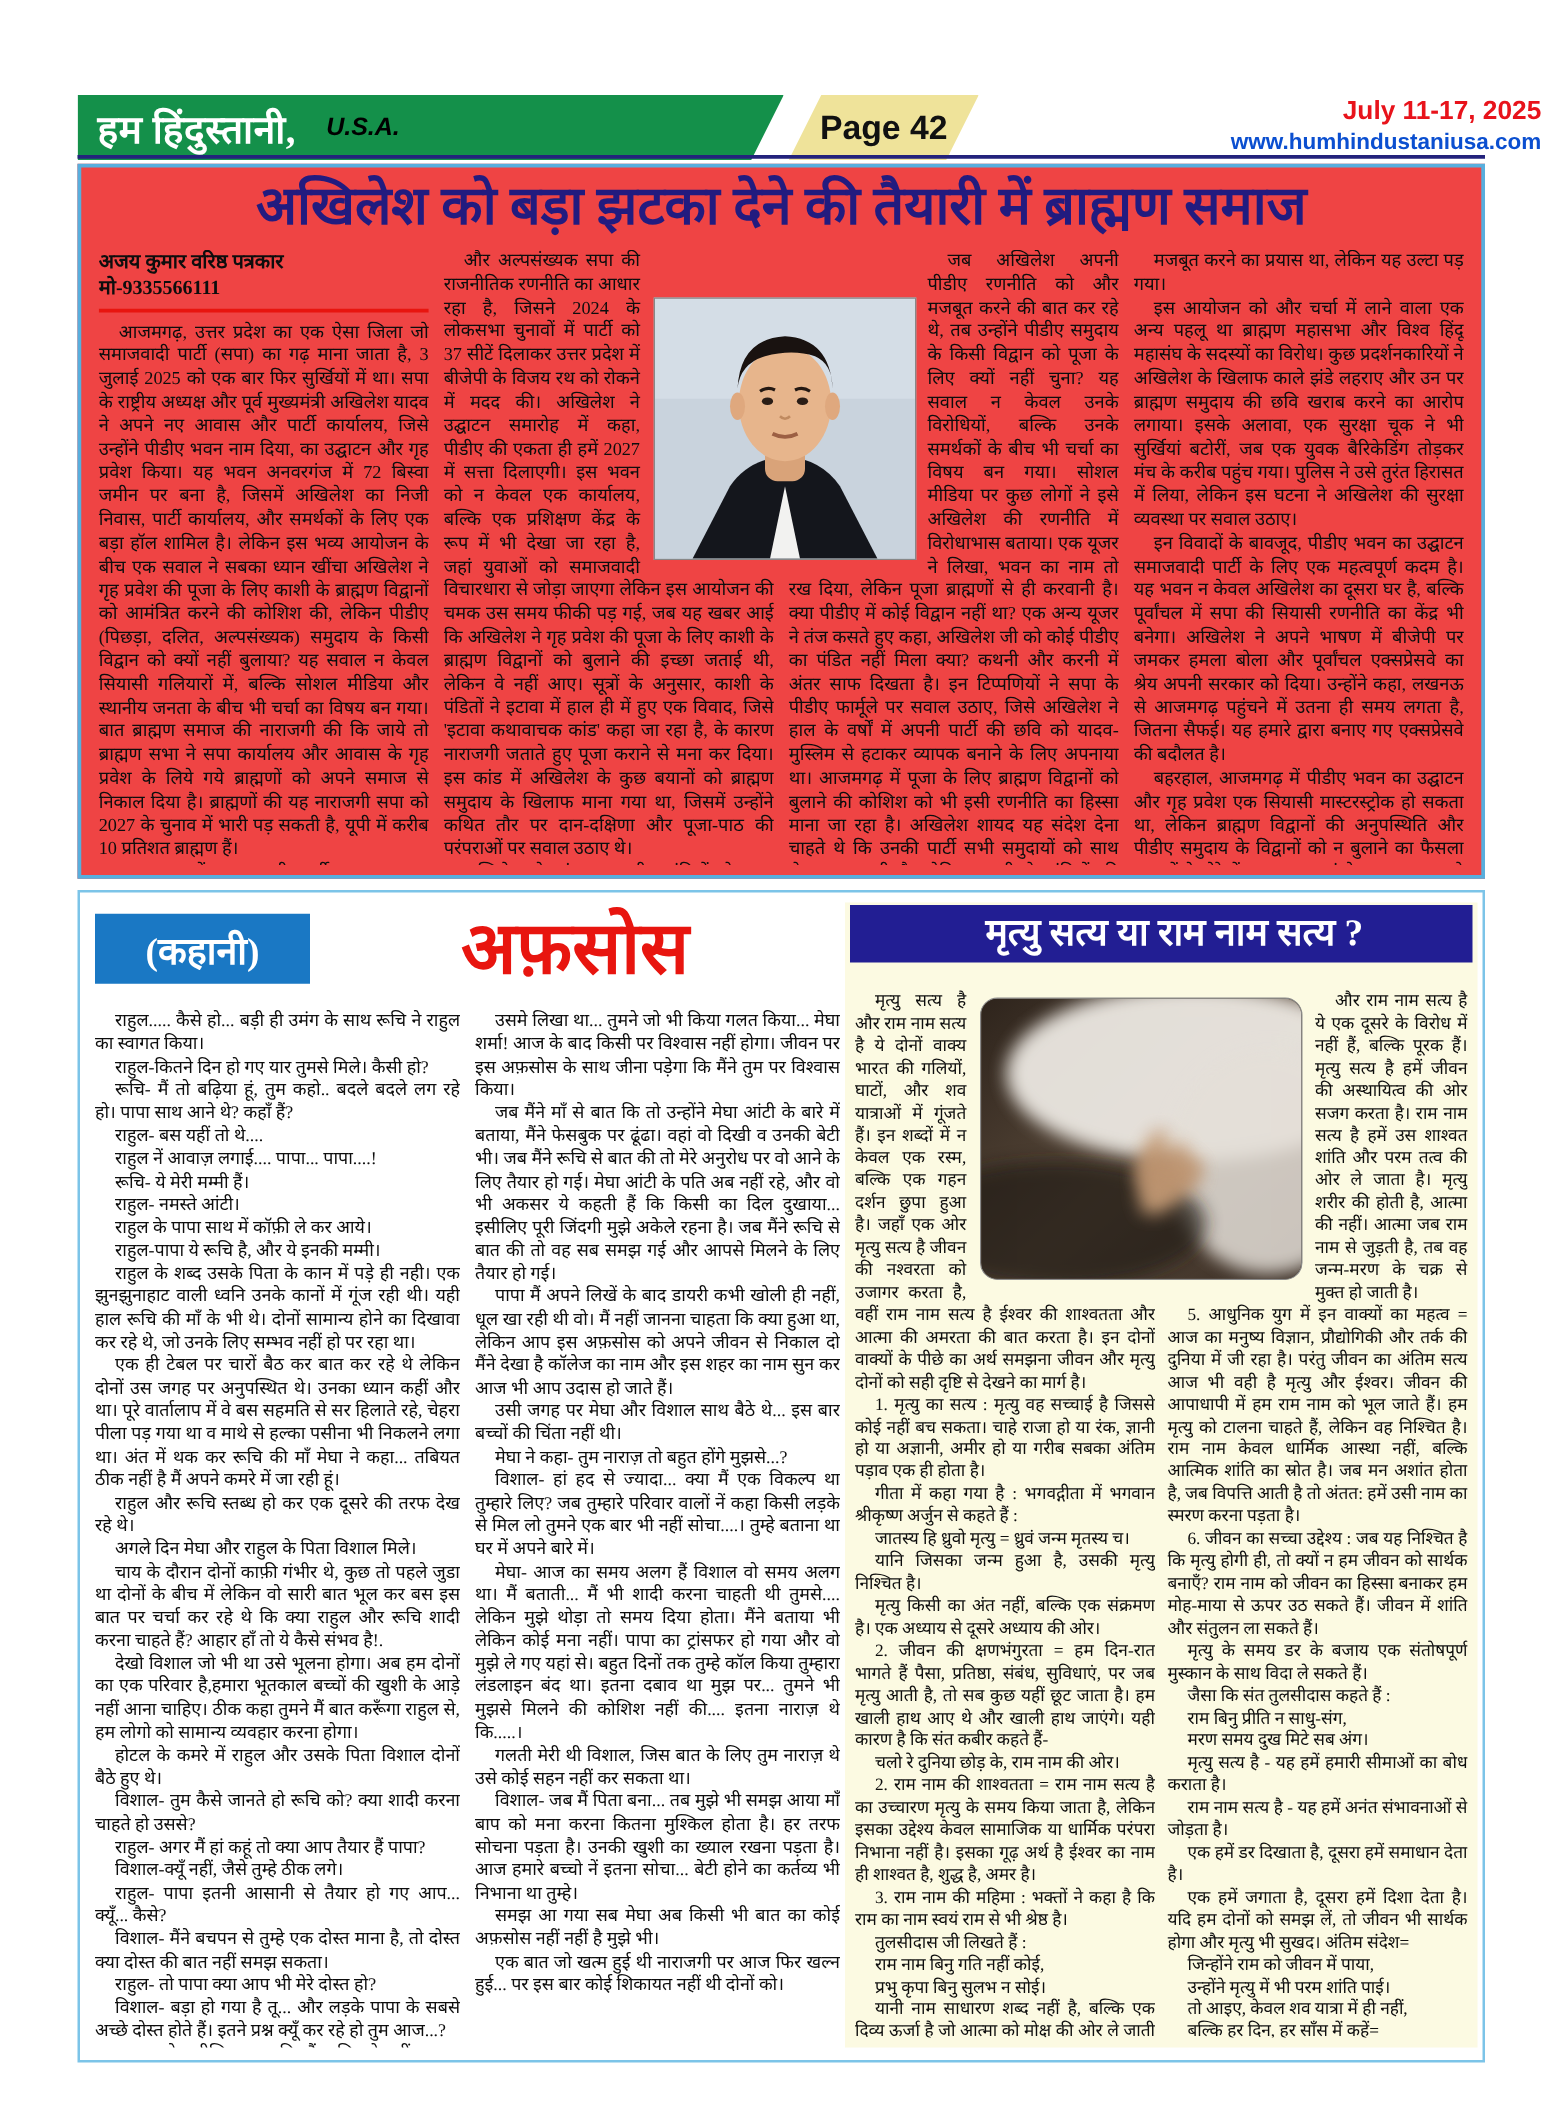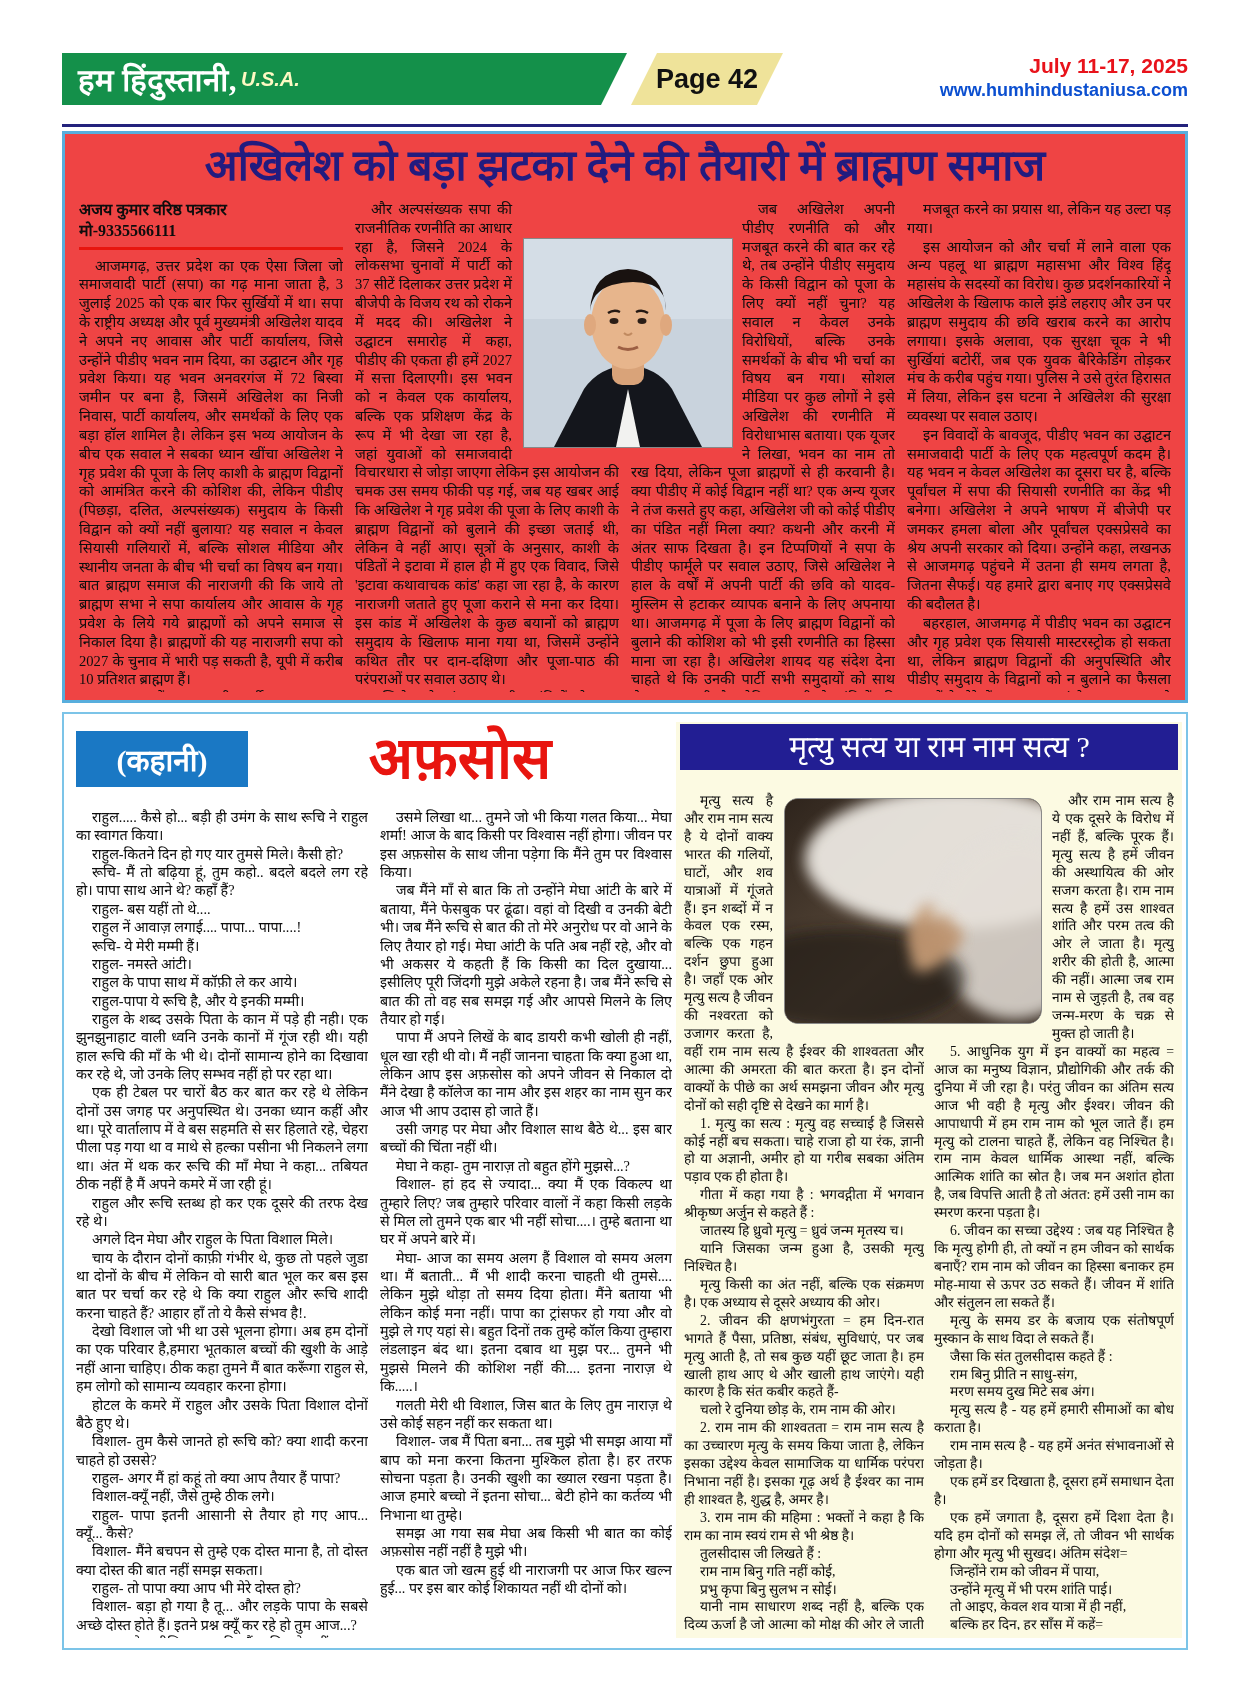--- a/index.html
+++ b/index.html
@@ -1,24 +1,24 @@
 <!DOCTYPE html>
 <html><head>
 <meta charset="utf-8">
 <style>
   html,body{margin:0;padding:0;background:#ffffff;}
   .page{position:relative;width:1250px;height:1688px;background:#ffffff;overflow:hidden;
         font-family:"Liberation Serif","DejaVu Serif",serif;color:#0d0d0d;}
   
-  .masthead{position:absolute;left:62px;top:53px;width:1126px;height:52px;}
+  .masthead{position:absolute;left:62px;top:76px;width:1126px;height:52px;padding-left:45px;}
   .green-bar{position:absolute;left:0;top:0;width:565px;height:52px;background:#14904a;
              clip-path:polygon(0 0,100% 0,calc(100% - 26px) 100%,0 100%);
              display:flex;align-items:center;padding-left:16px;box-sizing:border-box;}
   .paper-name{color:#fff;font-weight:bold;font-size:31px;letter-spacing:.5px;}
-  .paper-suffix{color:#fef9c3;font-weight:bold;font-style:italic;font-size:20px;margin-left:4px;
+  .paper-suffix{color:#000000;font-weight:bold;font-style:italic;font-size:20px;margin-left:24px;
                 font-family:"Liberation Sans",sans-serif;}
   .page-badge{position:absolute;left:569px;top:0;width:152px;height:52px;background:#efe39a;
               clip-path:polygon(26px 0,100% 0,calc(100% - 26px) 100%,0 100%);
               display:flex;align-items:center;justify-content:center;}
   .page-badge span{font-family:"Liberation Sans",sans-serif;font-weight:bold;font-size:27px;color:#111;}
   .masthead-right{position:absolute;right:0;top:1px;text-align:right;}
   .issue-date{color:#e8131b;font-weight:bold;font-size:21px;font-family:"Liberation Sans",sans-serif;}
   .website{color:#0b4fd0;font-weight:bold;font-size:18px;font-family:"Liberation Sans",sans-serif;margin-top:2px;text-align:right;}
   .mast-rule{position:absolute;left:62px;top:124px;width:1126px;height:3px;background:#23227c;}
   
@@ -38,21 +38,21 @@
   .bottom{position:absolute;left:62px;top:712px;width:1122px;height:934px;border:2px solid #7cc4e8;background:#fff;}
   .story{position:absolute;left:12px;top:14px;width:596px;bottom:10px;}
   .story-head{display:flex;align-items:center;height:62px;}
   .kicker{width:172px;height:56px;background:#1a78c4;display:flex;align-items:center;justify-content:center;flex:none;}
   .kicker span{color:#fff;font-weight:bold;font-size:30px;}
   .story-title{flex:1;text-align:center;color:#e8150f;font-weight:800;font-size:58px;line-height:56px;}
   .story-cols{position:absolute;left:0;right:0;top:80px;bottom:0;display:flex;gap:12px;}
   .scol{flex:1;overflow:hidden;font-size:14.3px;line-height:1.285;text-align:justify;}
   
   .satya{position:absolute;left:612px;top:8px;width:506px;height:916px;background:#fcfae2;}
-  .satya-title{margin:2px 4px;height:46px;background:#221e93;color:#ffffff;font-weight:400;font-size:30px;
+  .satya-title{margin:2px 4px;height:46px;background:#221e93;color:#ffffff;font-weight:700;font-size:30px;
                line-height:46px;text-align:center;white-space:nowrap;overflow:hidden;padding-left:21px;}
   .satya-cols{position:absolute;left:8px;right:8px;top:70px;bottom:8px;display:flex;gap:10px;}
   .kcol{flex:1;overflow:hidden;font-size:13.8px;line-height:1.3;text-align:justify;}
   .spA{float:right;width:146px;height:232px;margin:8px 0 4px 5px;}
   .spB{float:left;width:112px;height:232px;margin:8px 6px 4px 0;}
   .satya-photo{position:absolute;left:108px;top:76px;width:256px;height:224px;border-radius:14px;
                overflow:hidden;border:1px solid #8a8a8a;background:#473a2e;}
 </style>
 </head>
 <body>

